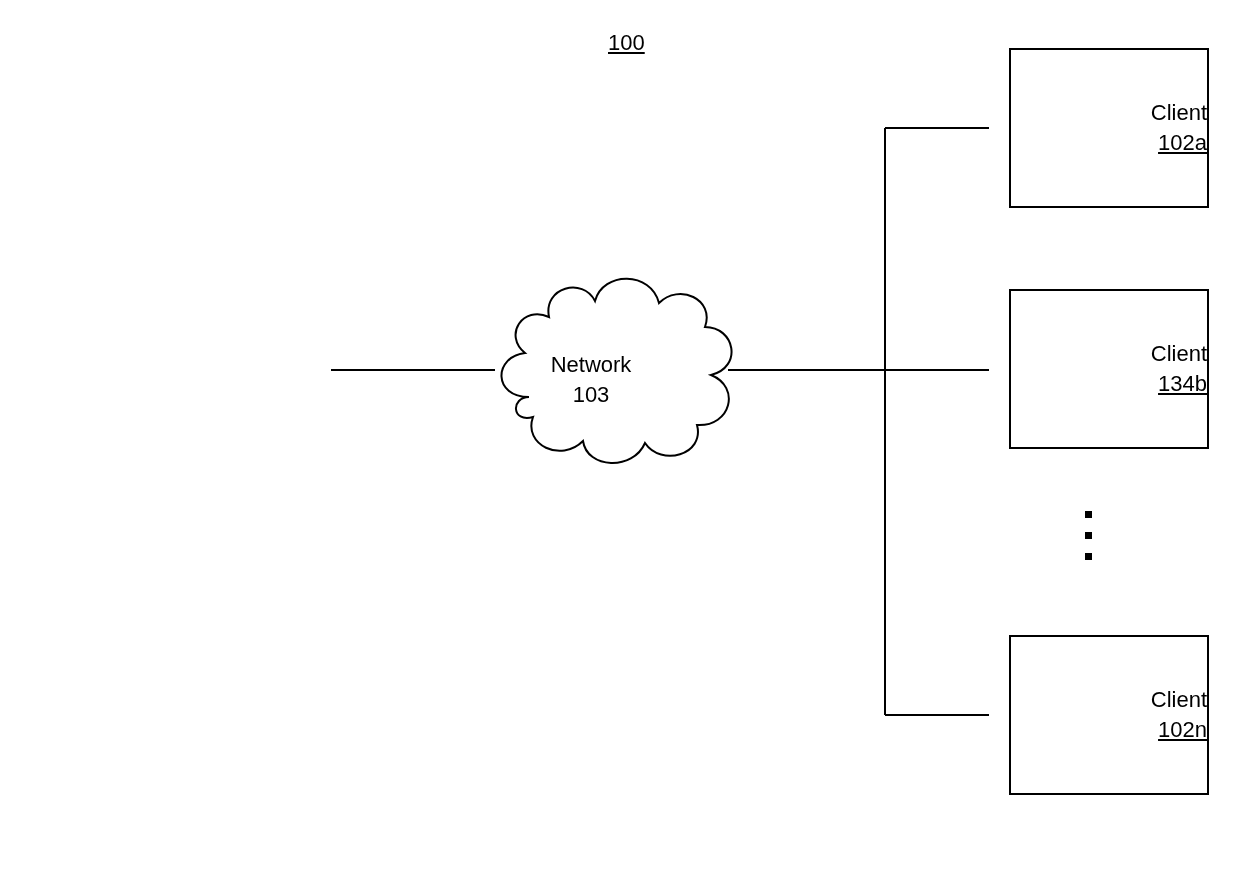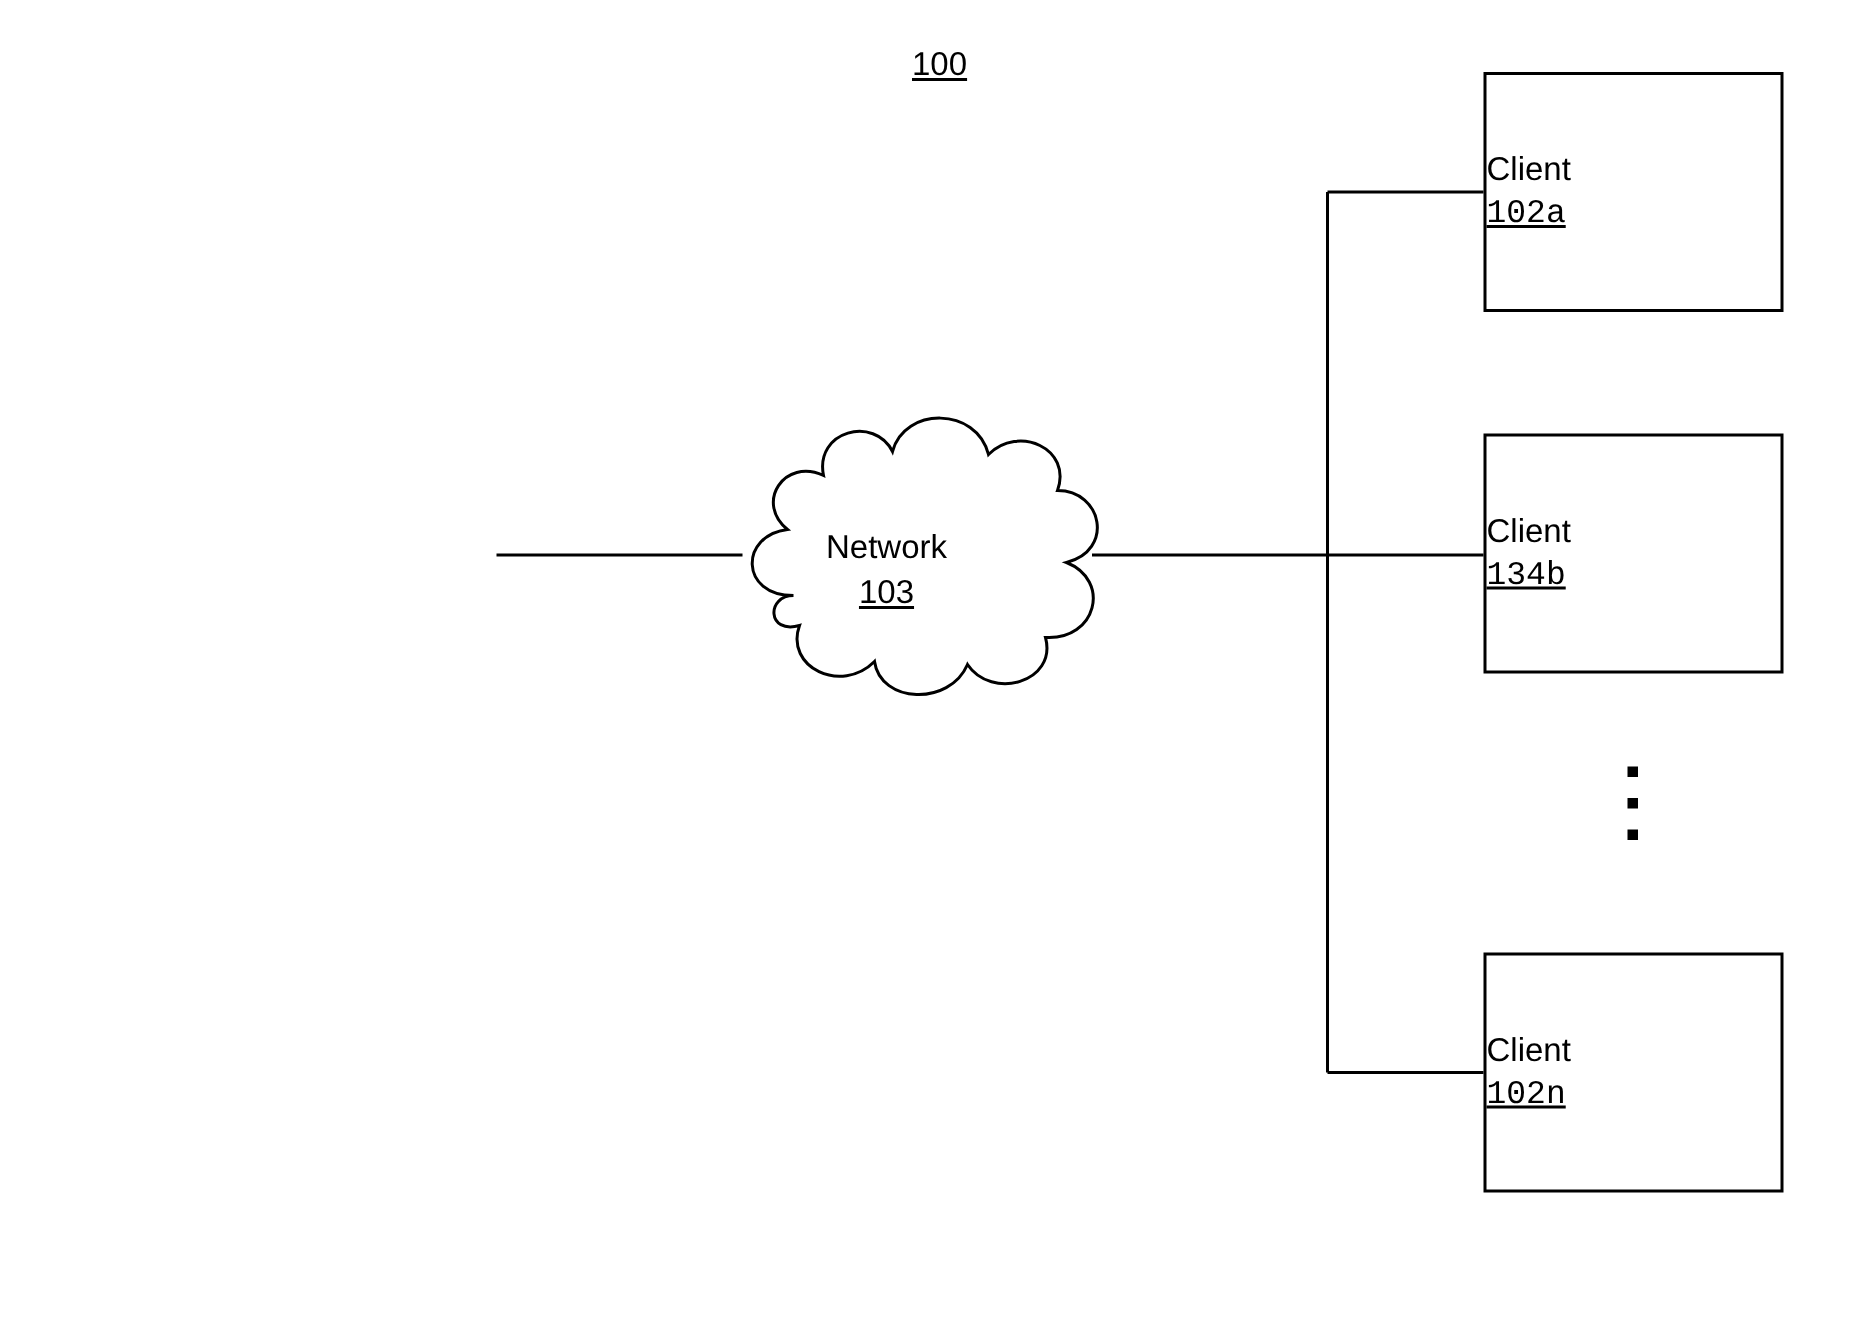--- a/index.html
+++ b/index.html
@@ -16,46 +16,45 @@
     width: 1240px;
     height: 891px;
   }
   .box {
     position: absolute;
     border: 2px solid #000;
     background: #fff;
     box-sizing: border-box;
     display: flex;
     flex-direction: column;
-    align-items: flex-start;
+    align-items: flex-end;
     justify-content: center;
     font-size: 22px;
     line-height: 1.35;
+    margin-left: 20px;
   }
   .box .num {
     text-decoration: underline;
-    font-family: Liberation Mono, monospace;
   }
   .figlabel {
     position: absolute;
     font-size: 22px;
     text-decoration: underline;
   }
   .cloud {
     position: absolute;
   }
   .cloud-label {
     position: absolute;
     text-align: center;
     font-size: 22px;
     line-height: 1.35;
     pointer-events: none;
   }
   .cloud-label .num {
-    text-decoration: underline;
   }
   .ellipsis {
     position: absolute;
     display: flex;
     flex-direction: column;
     align-items: center;
     gap: 14px;
   }
   .ellipsis .dot {
     width: 7px;

